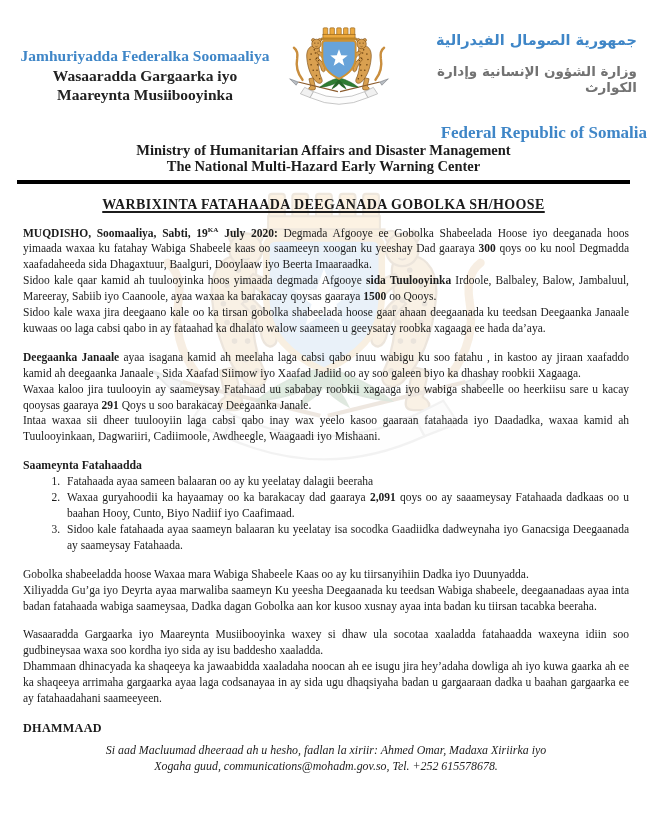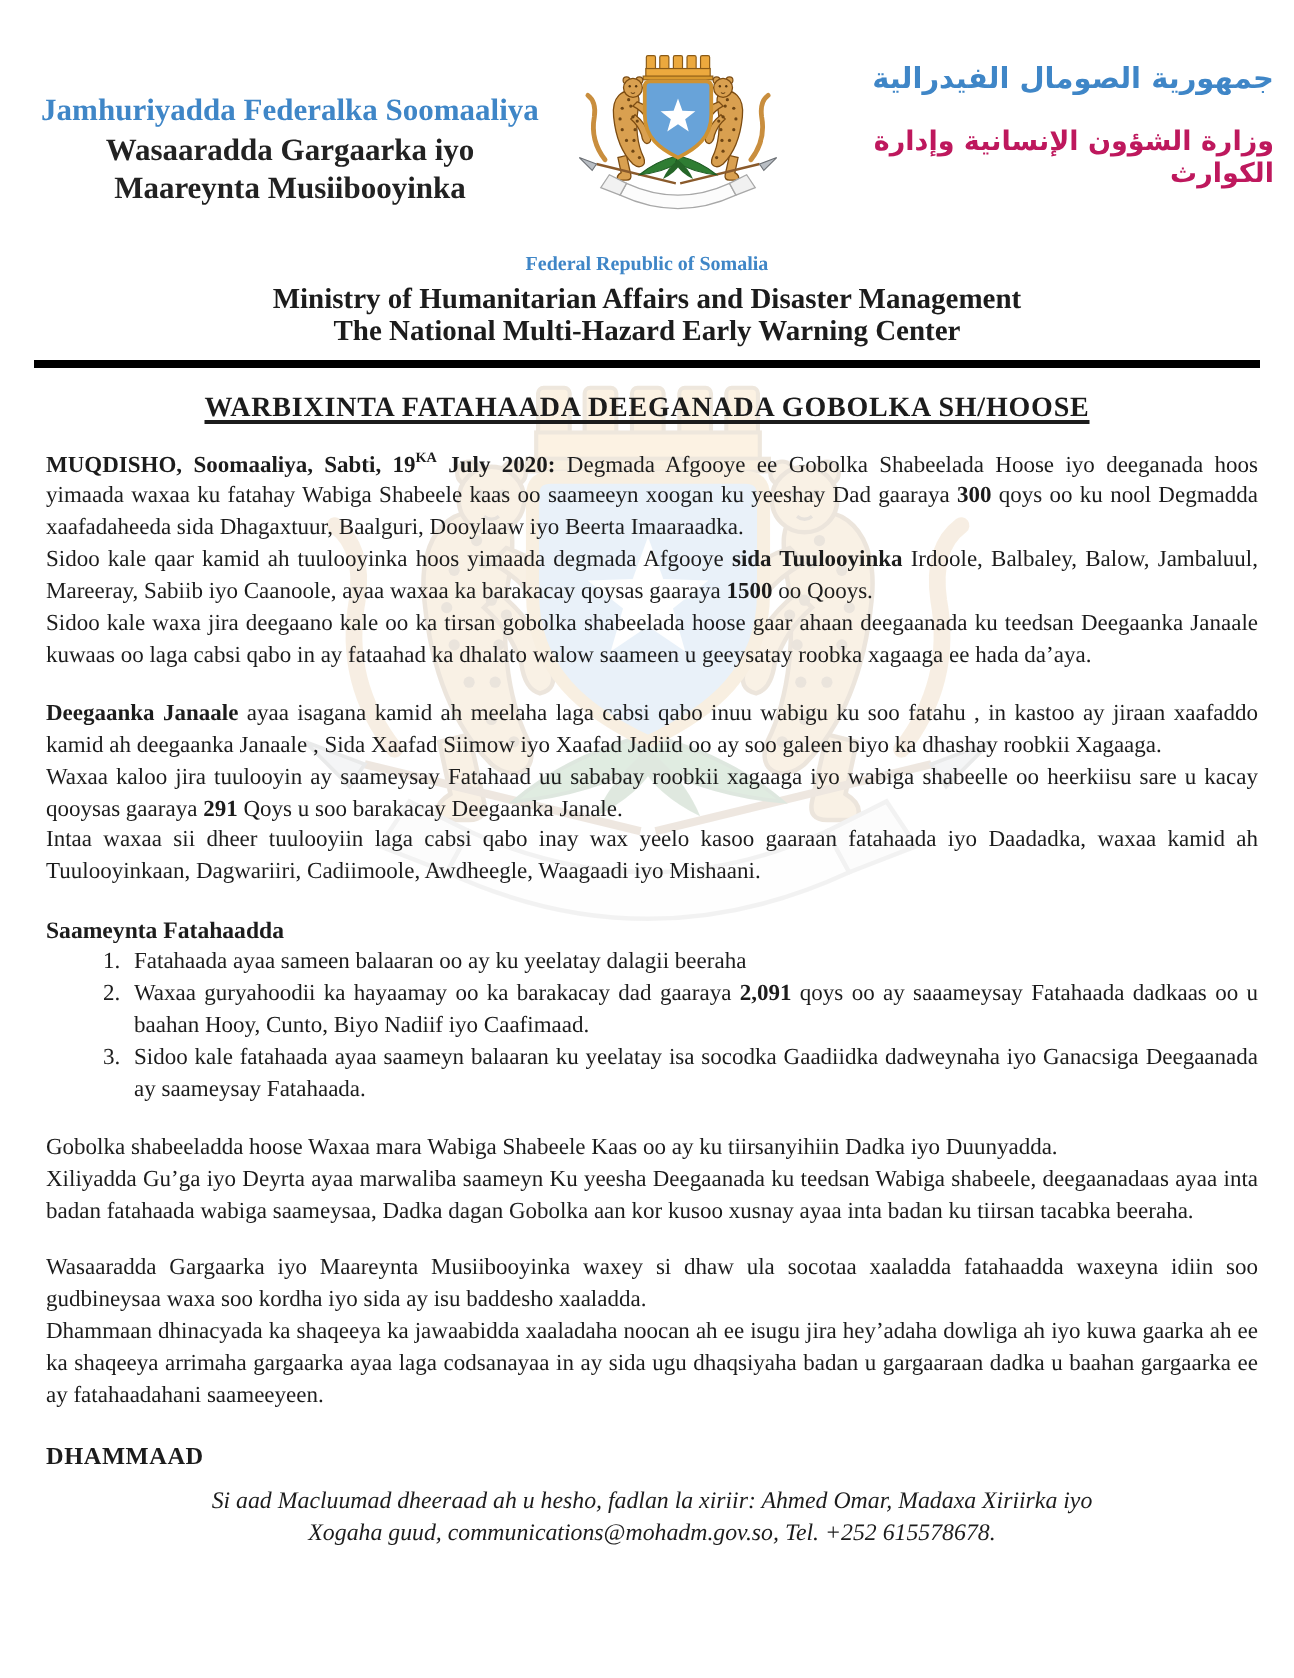--- a/index.html
+++ b/index.html
@@ -18,23 +18,23 @@
   
   .header-row{display:flex;align-items:flex-start;padding:24px 10px 0 14px;}
   .header-left{width:262px;text-align:center;margin-top:22px;font-weight:bold;line-height:19.5px;font-size:15.5px;}
   .header-left .l1{color:#3f86c7;}
   .header-left .l2,.header-left .l3{color:#222;}
   .crest{width:118px;flex:0 0 auto;margin:2px 4px 0 4px;}
   .crest svg{width:118px;height:97px;display:block;}
   .header-right{flex:1;text-align:right;margin-top:0;direction:rtl;padding-left:2px;}
   .arabic{font-family:"DejaVu Sans", sans-serif;font-weight:bold;}
   .ar1{color:#3f86c7;font-size:14.5px;margin-top:8px;}
-  .ar2{color:#be185d;font-size:13.5px;margin-top:15px;}
+  .ar2{color:#737373;font-size:13.5px;margin-top:15px;}
   .center-lines{text-align:center;margin-top:2px;font-weight:bold;line-height:16.5px;}
-  .eng1{color:#3f86c7;font-size:10px;}
+  .eng1{color:#3f86c7;font-size:17px;text-align:right;}
   .eng2{color:#1c1c1c;font-size:14.5px;}
   .eng3{color:#1c1c1c;font-size:14.5px;}
   .divider{height:4px;background:#000;margin:5px 17px 0 17px;}
   
   .doc-title{
     text-align:center;font-size:14px;font-weight:bold;letter-spacing:.4px;
     margin:13px 6px 0 6px;
     text-decoration:underline;text-decoration-thickness:1.5px;text-underline-offset:2px;
   }
   

